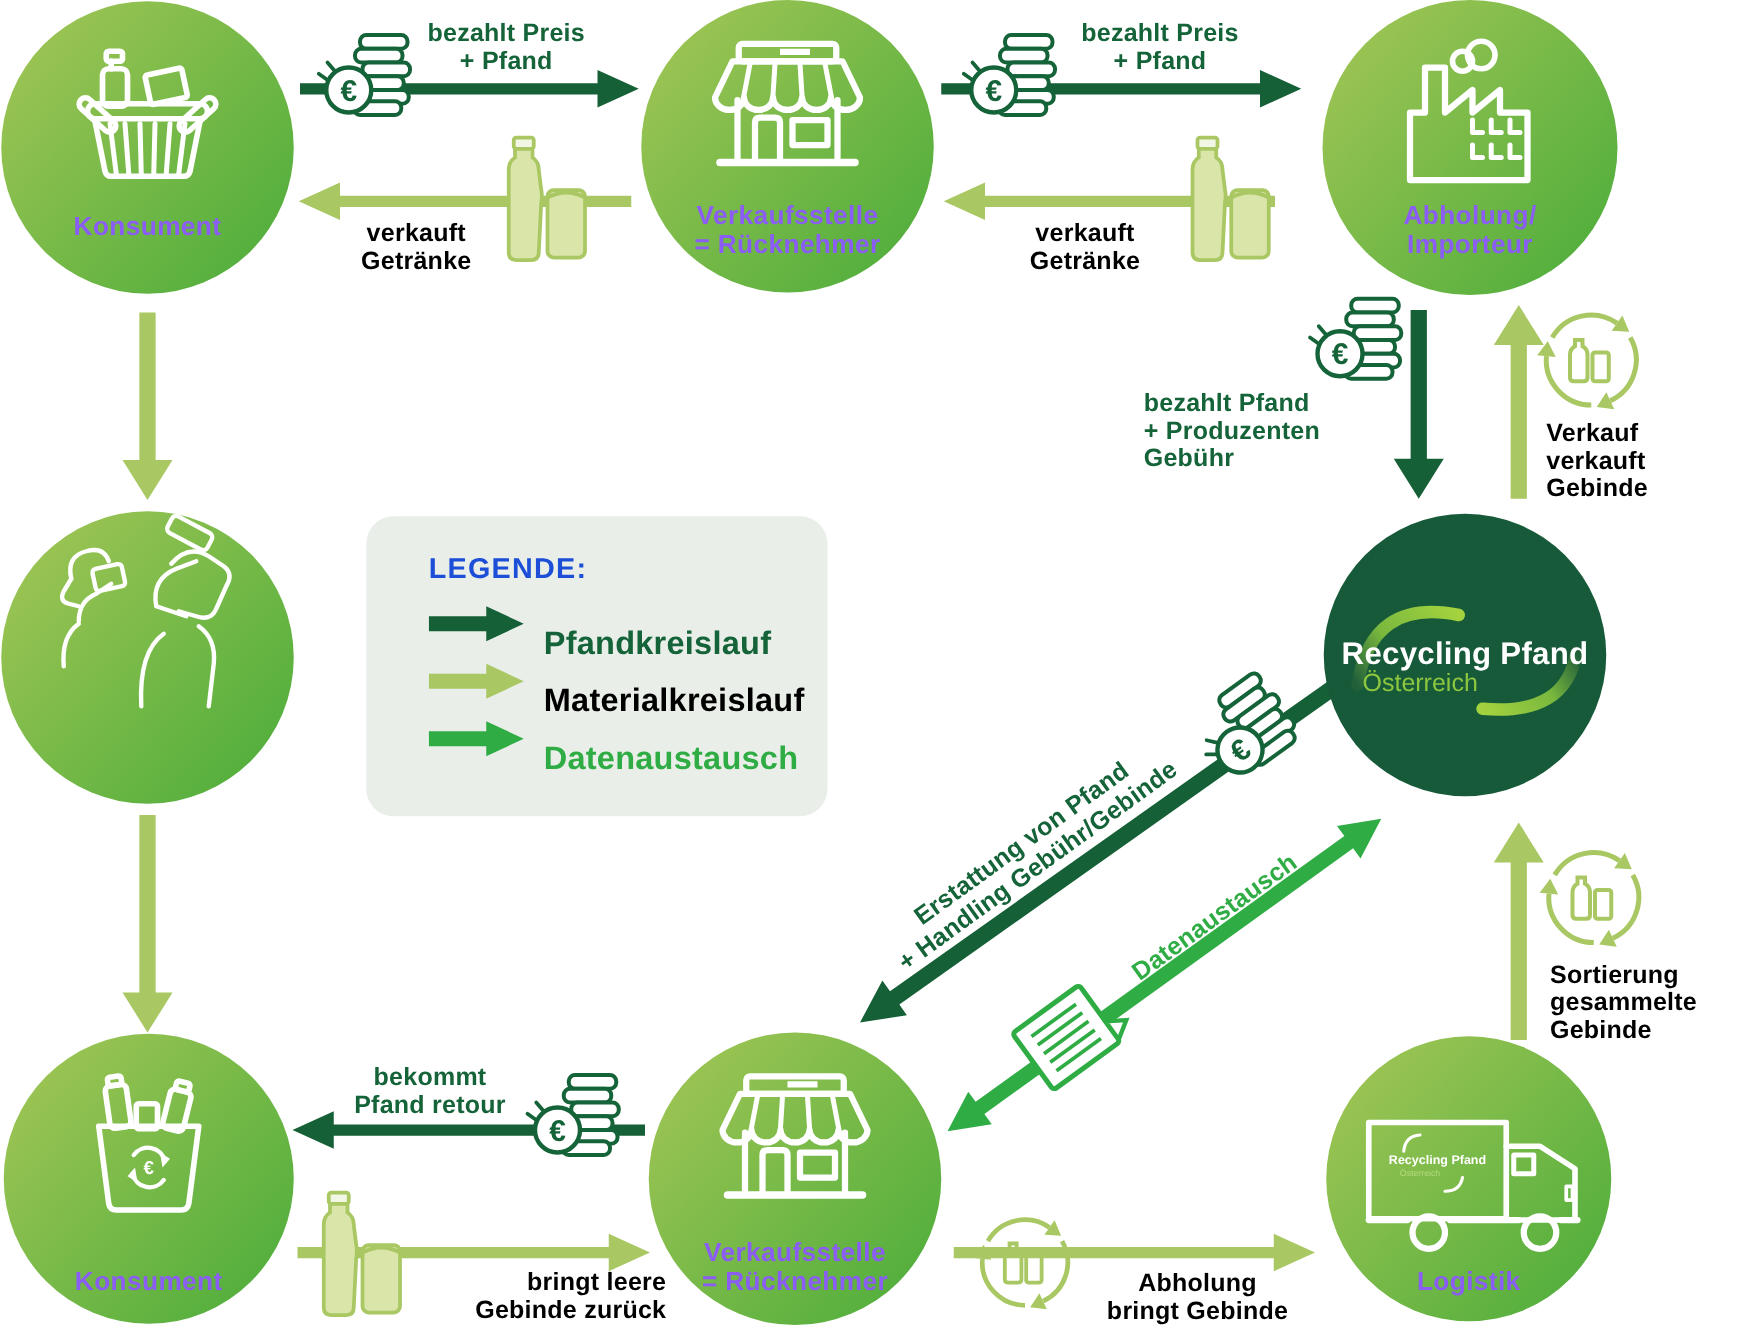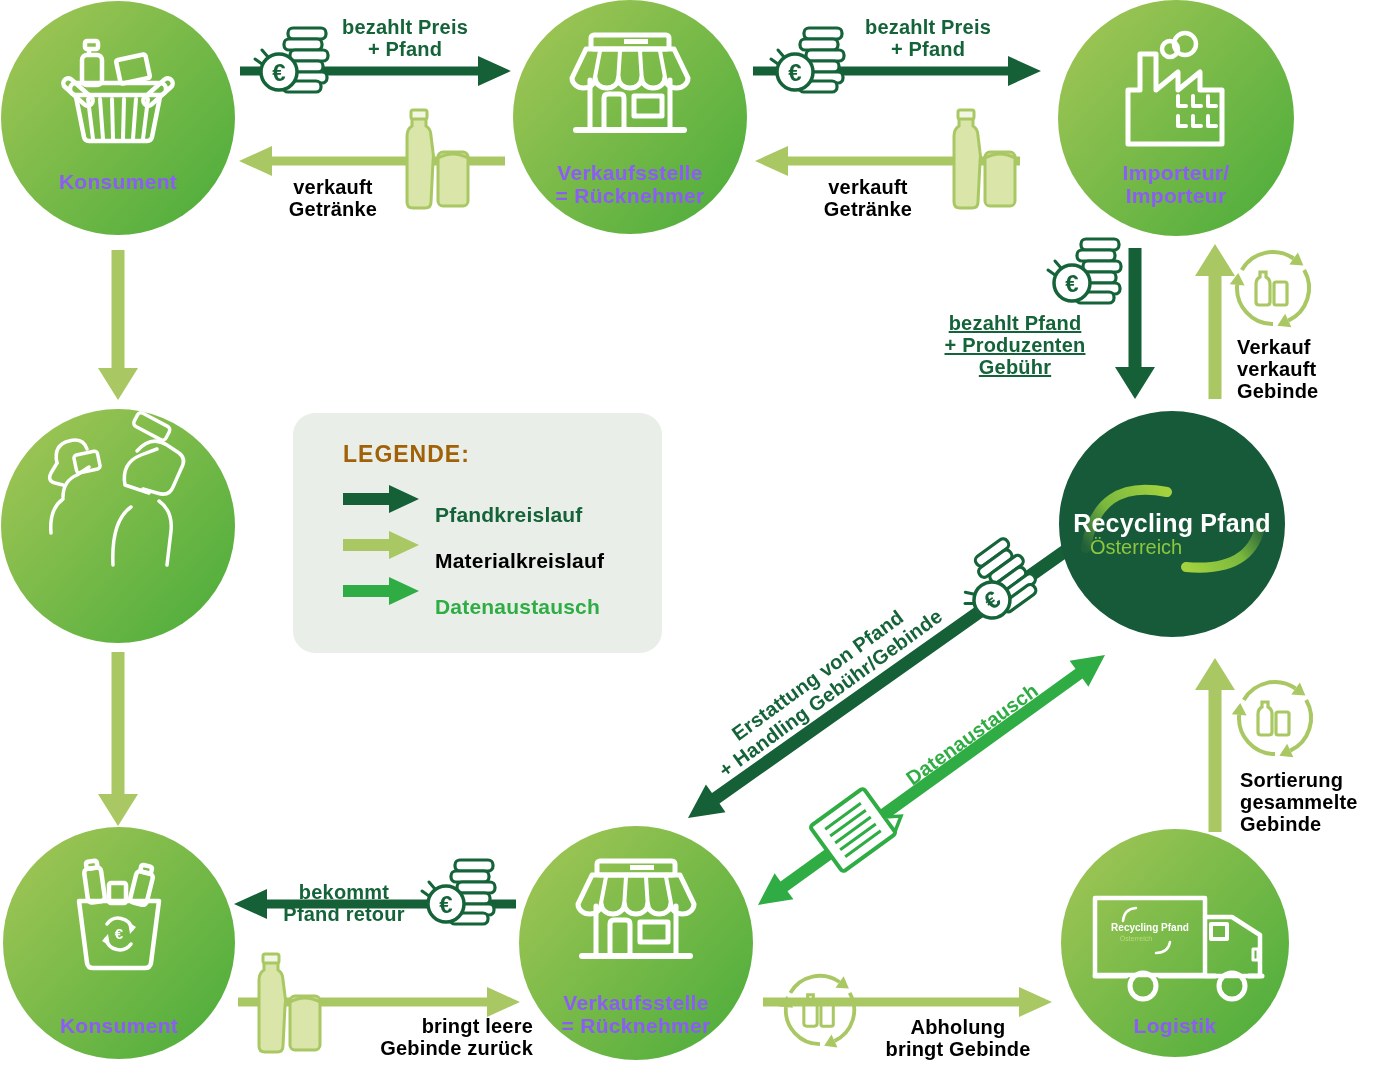--- a/index.html
+++ b/index.html
@@ -6,34 +6,34 @@
   .stage{
     position:relative;width:1400px;height:1069px;overflow:hidden;background:#fff;
     font-family:"Liberation Sans","DejaVu Sans",sans-serif;
   }
   .layer{position:absolute;left:0;top:0;}
   .lbl{position:absolute;font-weight:bold;font-size:20px;line-height:22px;
        text-align:center;letter-spacing:.2px;white-space:nowrap;}
   .dark{color:#156339;}
   .light{color:#000000;}
   .mid{color:#2FAD44;}
-  .ralign{text-align:center;text-decoration:underline;}
+  .ralign{text-align:left;}
   .lalign{text-align:left;}
   .rot{transform:rotate(-36deg);}
   .nlabel{position:absolute;color:#8b5cf6;font-weight:bold;font-size:21px;line-height:23px;
           text-align:center;letter-spacing:.3px;white-space:nowrap;}
   .logo-title{position:absolute;color:#fff;font-weight:bold;font-size:25px;line-height:26px;
               text-align:center;letter-spacing:.2px;}
   .logo-sub{position:absolute;color:#8DC63F;font-size:20px;line-height:20px;text-align:left;}
   .legend{position:absolute;left:293px;top:413px;width:369px;height:240px;
           background:#E9EEE9;border-radius:22px;box-sizing:border-box;padding:28px 0 0 50px;}
-  .legend-title{color:#a16207;font-weight:bold;font-size:23px;letter-spacing:1px;}
+  .legend-title{color:#1d4ed8;font-weight:bold;font-size:23px;letter-spacing:1px;}
   .legend-row{display:flex;align-items:center;margin-top:16px;height:30px;}
   .legend-row svg{flex:0 0 auto;}
-  .legend-label{font-weight:bold;font-size:21px;margin-left:14px;letter-spacing:.2px;margin-top:31px;}
+  .legend-label{font-weight:bold;font-size:26px;margin-left:14px;letter-spacing:.2px;margin-top:31px;}
 </style>
 </head>
 <body>
 
 <div class="stage">
 
 <svg class="layer" width="1400" height="1069" viewBox="0 0 1400 1069">
   <defs>
     <linearGradient id="gradCircle" x1="0" y1="0" x2="1" y2="0.9">
       <stop offset="0" stop-color="#A6C757"></stop>
@@ -222,21 +222,21 @@
     <text x="-42" y="-2" text-anchor="middle" font-size="7" fill="#B7DB7C" stroke="none">Österreich</text>
   </g>
 </svg>
 
 <div class="nlabel" style="left:18px;top:170px;width:200px;"><span>Konsument</span></div>
 <div class="nlabel" style="left:530px;top:161px;width:200px;">
   <div>Verkaufsstelle</div>
   <div>= Rücknehmer</div>
 </div>
 <div class="nlabel" style="left:1076px;top:161px;width:200px;">
-  <div>Importeur/</div>
+  <div>Abholung/</div>
   <div>Importeur</div>
 </div>
 <div class="logo-title" style="left:1062px;top:510px;width:220px;">Recycling Pfand</div>
 <div class="logo-sub" style="left:1090px;top:537px;">Österreich</div>
 <div class="nlabel" style="left:19px;top:1014px;width:200px;"><span>Konsument</span></div>
 <div class="nlabel" style="left:536px;top:991px;width:200px;">
   <div>Verkaufsstelle</div>
   <div>= Rücknehmer</div>
 </div>
 <div class="nlabel" style="left:1075px;top:1014px;width:200px;"><span>Logistik</span></div>
@@ -272,21 +272,21 @@
   <div>+ Handling Gebühr/Gebinde</div>
 </div>
 <div class="lbl mid rot" style="left:852px;top:723px;width:240px;">
   <div>Datenaustausch</div>
 </div>
 <div class="lbl light lalign" style="left:1240px;top:769px;width:170px;">
   <div>Sortierung</div>
   <div>gesammelte</div>
   <div>Gebinde</div>
 </div>
-<div class="lbl dark" style="left:244px;top:881px;width:200px;">
+<div class="lbl dark" style="left:244px;top:851px;width:200px;">
   <div>bekommt</div>
   <div>Pfand retour</div>
 </div>
 <div class="lbl light" style="left:293px;top:1015px;width:240px;text-align:right;">
   <div>bringt leere</div>
   <div>Gebinde zurück</div>
 </div>
 <div class="lbl light" style="left:858px;top:1016px;width:200px;">
   <div>Abholung</div>
   <div>bringt Gebinde</div>

